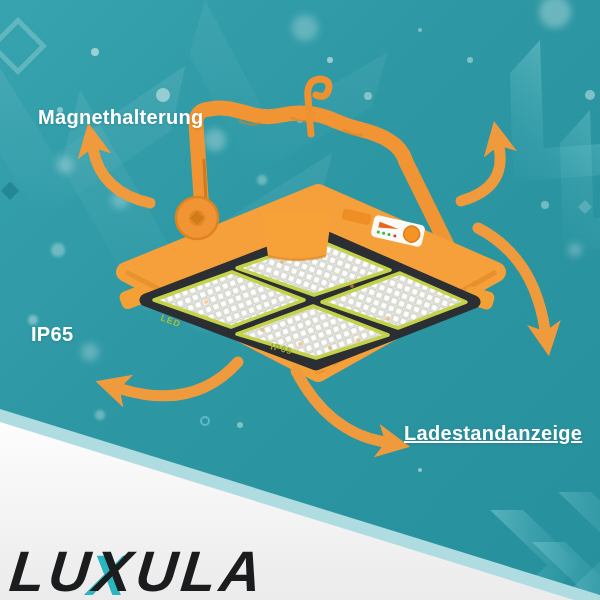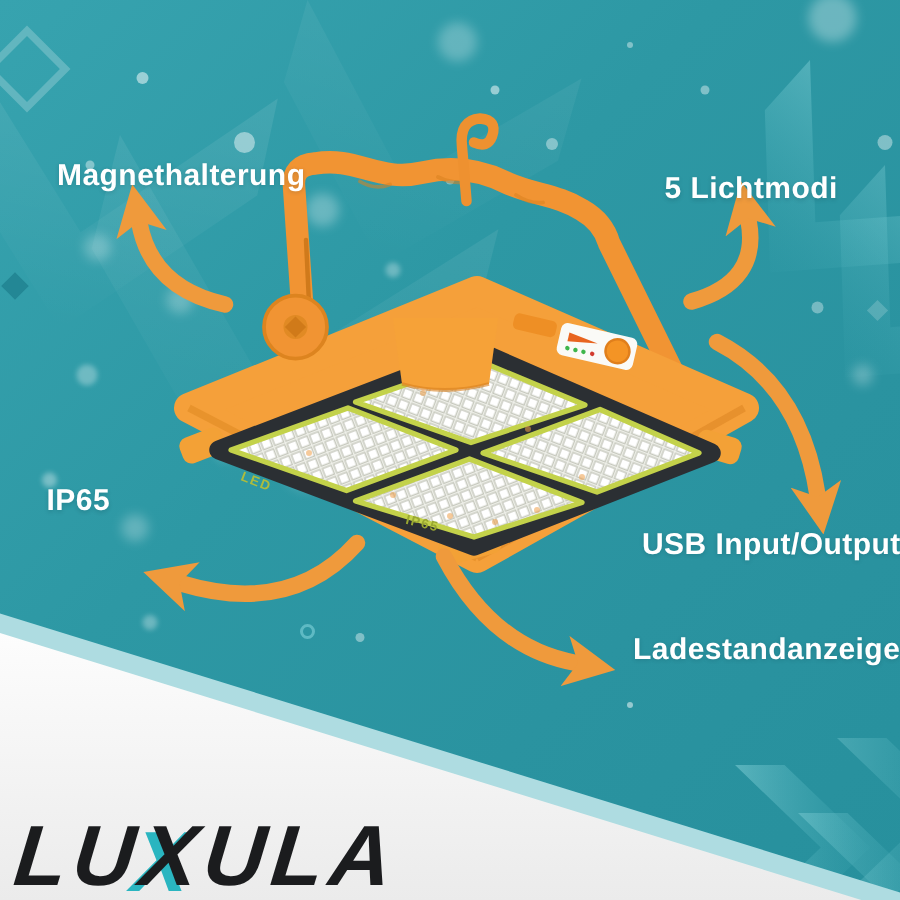--- a/index.html
+++ b/index.html
@@ -11,21 +11,21 @@
   .scene{position:absolute;left:0;top:0;width:600px;height:600px;display:block;}
   .callout{
     position:absolute;color:#ffffff;font-weight:700;font-size:20px;
     letter-spacing:.3px;text-shadow:0 1px 3px rgba(0,40,50,.18);white-space:nowrap;
   }
   .callout.two-line{line-height:1.42;}
   .co-magnet{left:38px;top:106px;}
   .co-modes{left:443px;top:115px;}
   .co-ip65{left:31px;top:320px;}
   .co-usb{left:428px;top:352px;}
-  .co-charge{left:422px;top:422px;}
+  .co-charge{left:404px;top:422px;text-decoration:underline;}
   .logo{
     position:absolute;left:10px;top:543px;
     font-size:57px;font-style:italic;font-weight:800;letter-spacing:4px;
     color:#1b1c1e;transform:skewX(-6deg);line-height:1;
   }
   .logo .lx-wrap{position:relative;display:inline-block;}
   .logo .lx-teal{position:absolute;left:-5px;top:4px;color:#2ab5c0;z-index:0;}
   .logo .lx-black{position:relative;z-index:1;}
 </style>
 </head>
@@ -181,24 +181,22 @@
       <path d="M296,371 Q328,432 384,442" marker-end="url(#ah)"></path>
     </g>
 
     <g>
       <path d="M0,409 L600,595 L600,610 L0,424 Z" fill="#AEDCE1"></path>
       <path d="M0,422 L600,608 L600,600 L0,600 Z" fill="url(#bandGrad)"></path>
     </g>
   </svg>
 
   <div class="callout co-magnet">Magnethalterung</div>
-  <div class="callout co-modes">5 Lichtmodi</div>
   <div class="callout co-ip65 two-line">
     <div>IP65</div>
   </div>
-  <div class="callout co-usb">USB Input/Output</div>
   <div class="callout co-charge">Ladestandanzeige</div>
 
   <div class="logo">
     <span class="logo-lu">LU</span><span class="lx-wrap"><span class="lx-teal">X</span><span class="lx-black">X</span></span><span class="logo-ula">ULA</span>
   </div>
 
 </div>
 
 </body></html>

